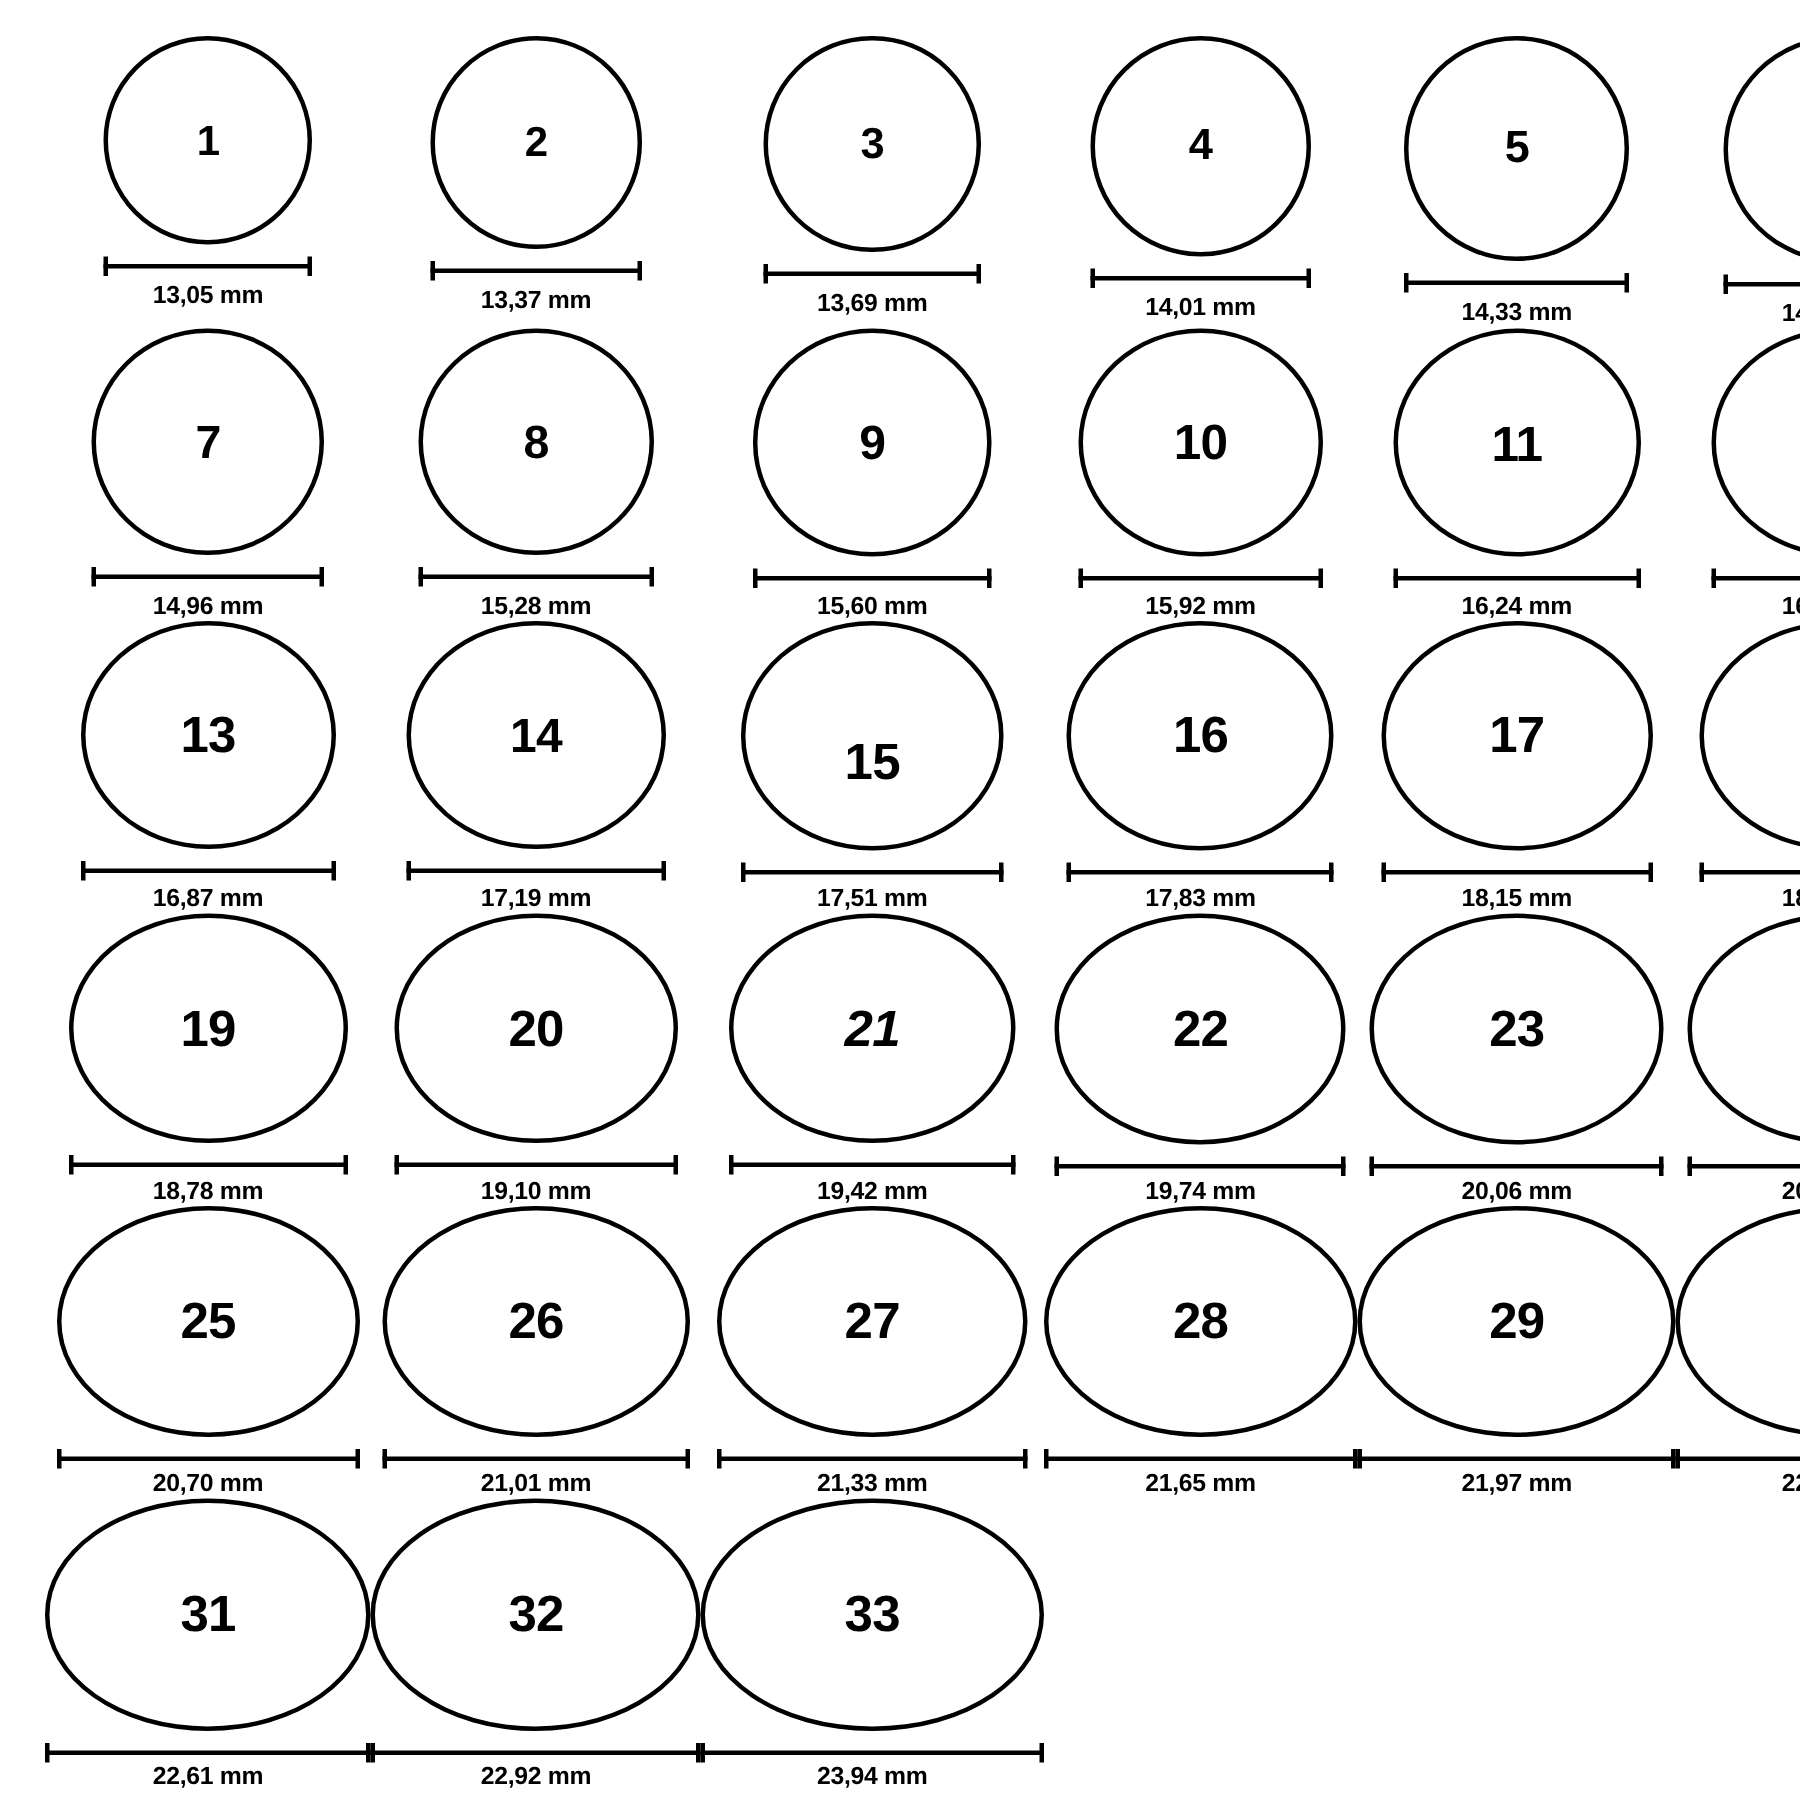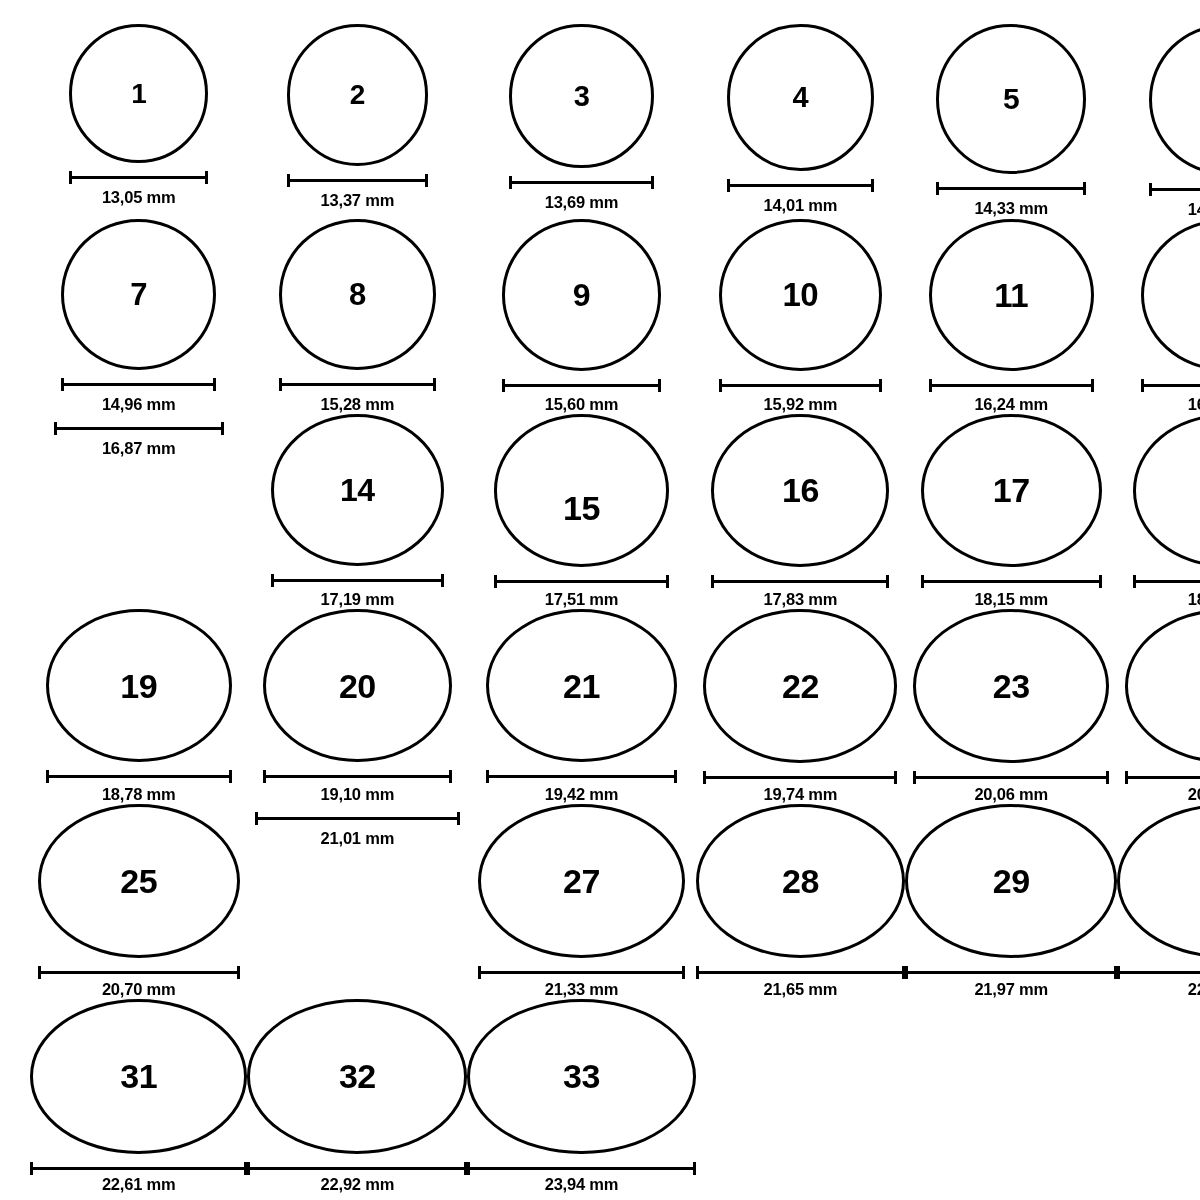--- a/index.html
+++ b/index.html
@@ -206,20 +206,23 @@
       </div>
       <div class="cell">
         <div class="ring" style="width: 167.792px; height: 167.792px;"></div>
         <div class="measure" style="width: 167.792px;">
           <div class="bar"></div>
           <div class="cap left"></div>
         </div>
         <div class="label">16,56 mm</div>
       </div>
       <div class="cell">
+        <div class="ring" style="width: 170.334px; height: 170.334px;">
+          <span class="ring-number" style="font-size: 34px;">13</span>
+        </div>
         <div class="measure" style="width: 170.334px;">
           <div class="bar"></div>
           <div class="cap left"></div>
           <div class="cap right"></div>
         </div>
         <div class="label">16,87 mm</div>
       </div>
       <div class="cell">
         <div class="ring" style="width: 172.958px; height: 172.958px;">
           <span class="ring-number" style="font-size: 32px;">14</span>
@@ -289,21 +292,21 @@
         </div>
         <div class="measure" style="width: 188.62px;">
           <div class="bar"></div>
           <div class="cap left"></div>
           <div class="cap right"></div>
         </div>
         <div class="label">19,10 mm</div>
       </div>
       <div class="cell">
         <div class="ring" style="width: 191.244px; height: 191.244px;">
-          <span class="ring-number" style="font-size: 34px;">21</span>
+          <span class="ring-number" style="font-size: 34px; font-style: italic;">21</span>
         </div>
         <div class="measure" style="width: 191.244px;">
           <div class="bar"></div>
           <div class="cap left"></div>
           <div class="cap right"></div>
         </div>
         <div class="label">19,42 mm</div>
       </div>
       <div class="cell">
         <div class="ring" style="width: 193.868px; height: 193.868px;">
@@ -340,20 +343,23 @@
           <span class="ring-number" style="font-size: 34px;">25</span>
         </div>
         <div class="measure" style="width: 201.74px;">
           <div class="bar"></div>
           <div class="cap left"></div>
           <div class="cap right"></div>
         </div>
         <div class="label">20,70 mm</div>
       </div>
       <div class="cell">
+        <div class="ring" style="width: 204.282px; height: 204.282px;">
+          <span class="ring-number" style="font-size: 34px;">26</span>
+        </div>
         <div class="measure" style="width: 204.282px;">
           <div class="bar"></div>
           <div class="cap left"></div>
           <div class="cap right"></div>
         </div>
         <div class="label">21,01 mm</div>
       </div>
       <div class="cell">
         <div class="ring" style="width: 206.906px; height: 206.906px; align-items: center;">
           <span class="ring-number" style="font-size: 34px;">27</span>

